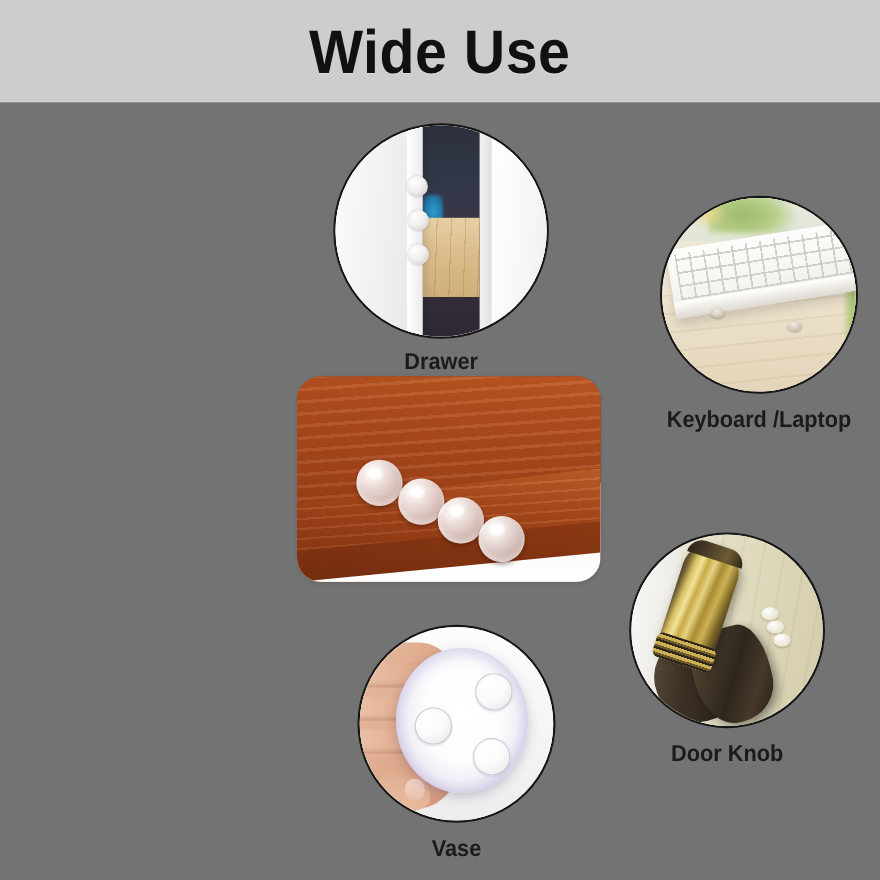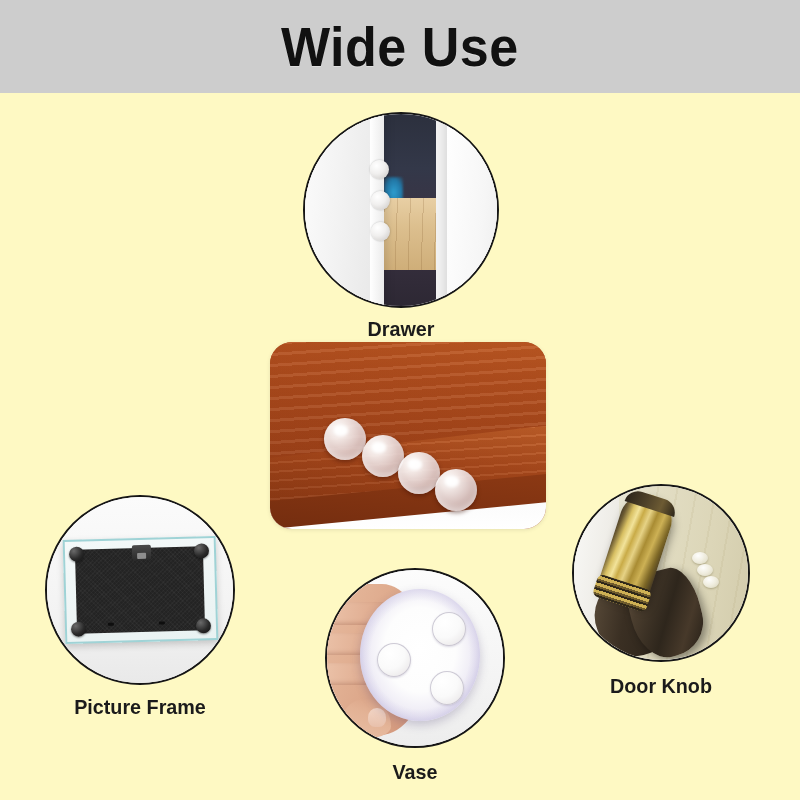--- a/index.html
+++ b/index.html
@@ -8,21 +8,21 @@
   html, body {
     width:800px; height:800px;
     background:#ffffff;
     font-family:"Liberation Sans", sans-serif;
     overflow:hidden;
   }
 
   #page {
     position:relative;
     width:800px; height:800px;
-    background:#fef9c3;
+    background:#737373;
   }
 
   
   .header-band {
     position:absolute; left:0; top:0;
     width:800px; height:93px;
     background:#cdcdcd;
     display:flex; align-items:center; justify-content:center;
   }
   .header-title {
@@ -442,51 +442,51 @@
         </div>
         <div class="dw-right"></div>
         <div class="pad-dot" style="left:65px;top:46px;width:19px;height:19px;"></div>
         <div class="pad-dot" style="left:66px;top:77px;width:19px;height:19px;"></div>
         <div class="pad-dot" style="left:66px;top:108px;width:19px;height:19px;"></div>
       </div>
     </div>
     <div class="item-label">Drawer</div>
   </div>
 
+  <div class="item" id="keyboard">
+    <div class="circle">
+      <div class="photo">
+        <div class="kb-bg"></div>
+        <div class="kb-top"></div>
+        <div class="kb-plant"></div>
+        <div class="kb-plant2"></div>
+        <div class="kb-desk"></div>
+        <div class="kb-greenedge"></div>
+        <div class="kb-board">
+          <div class="kb-keys"></div>
+          <div class="kb-edge"></div>
+        </div>
+        <div class="kb-foot" style="left:44px;top:100px;"></div>
+        <div class="kb-foot" style="left:114px;top:112px;"></div>
+      </div>
+    </div>
+    <div class="item-label">Keyboard /Laptop</div>
+  </div>
 
   <div id="center">
     <div class="ct-white"></div>
     <div class="ct-dark"></div>
     <div class="ct-edge"></div>
     <div class="ct-top"></div>
     <div class="ct-pad" style="left:54px;top:76px;"></div>
     <div class="ct-pad" style="left:92px;top:93px;"></div>
     <div class="ct-pad" style="left:128px;top:110px;"></div>
     <div class="ct-pad" style="left:165px;top:127px;"></div>
   </div>
 
-  <div class="item" id="frame">
-    <div class="circle">
-      <div class="photo">
-        <div class="pf-bg"></div>
-        <div class="pf-outer">
-          <div class="pf-back">
-            <div class="pf-clip"></div>
-            <div class="pf-notch" style="left:24%;bottom:9%;"></div>
-            <div class="pf-notch" style="left:64%;bottom:9%;"></div>
-          </div>
-          <div class="pf-corner" style="left:3%;top:5%;"></div>
-          <div class="pf-corner" style="right:3%;top:5%;"></div>
-          <div class="pf-corner" style="left:3%;bottom:5%;"></div>
-          <div class="pf-corner" style="right:3%;bottom:5%;"></div>
-        </div>
-      </div>
-    </div>
-    <div class="item-label">Picture Frame</div>
-  </div>
 
   <div class="item" id="vase">
     <div class="circle">
       <div class="photo">
         <div class="vs-bg"></div>
         <div class="vs-hand">
           <div class="vs-finger" style="left:10%;top:12%;width:62%;height:15%;"></div>
           <div class="vs-finger" style="left:4%;top:32%;width:66%;height:15%;"></div>
           <div class="vs-finger" style="left:6%;top:52%;width:62%;height:15%;"></div>
           <div class="vs-thumb">

